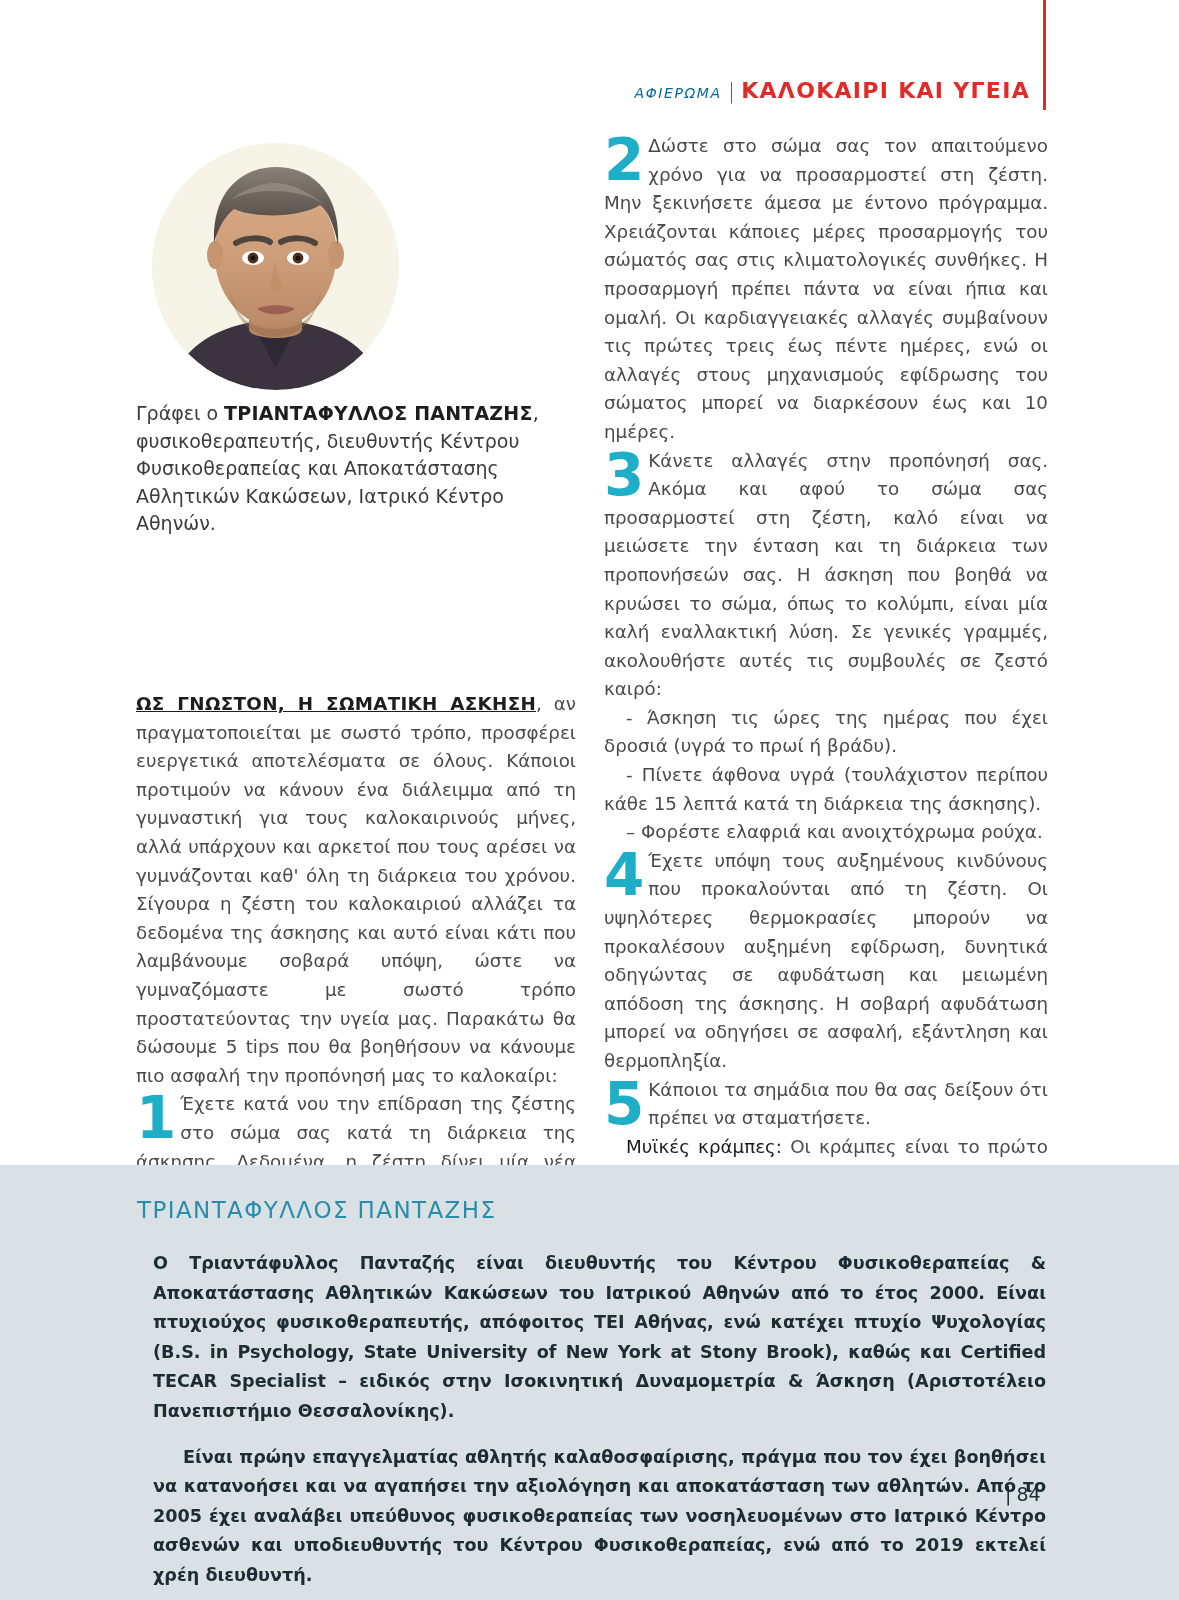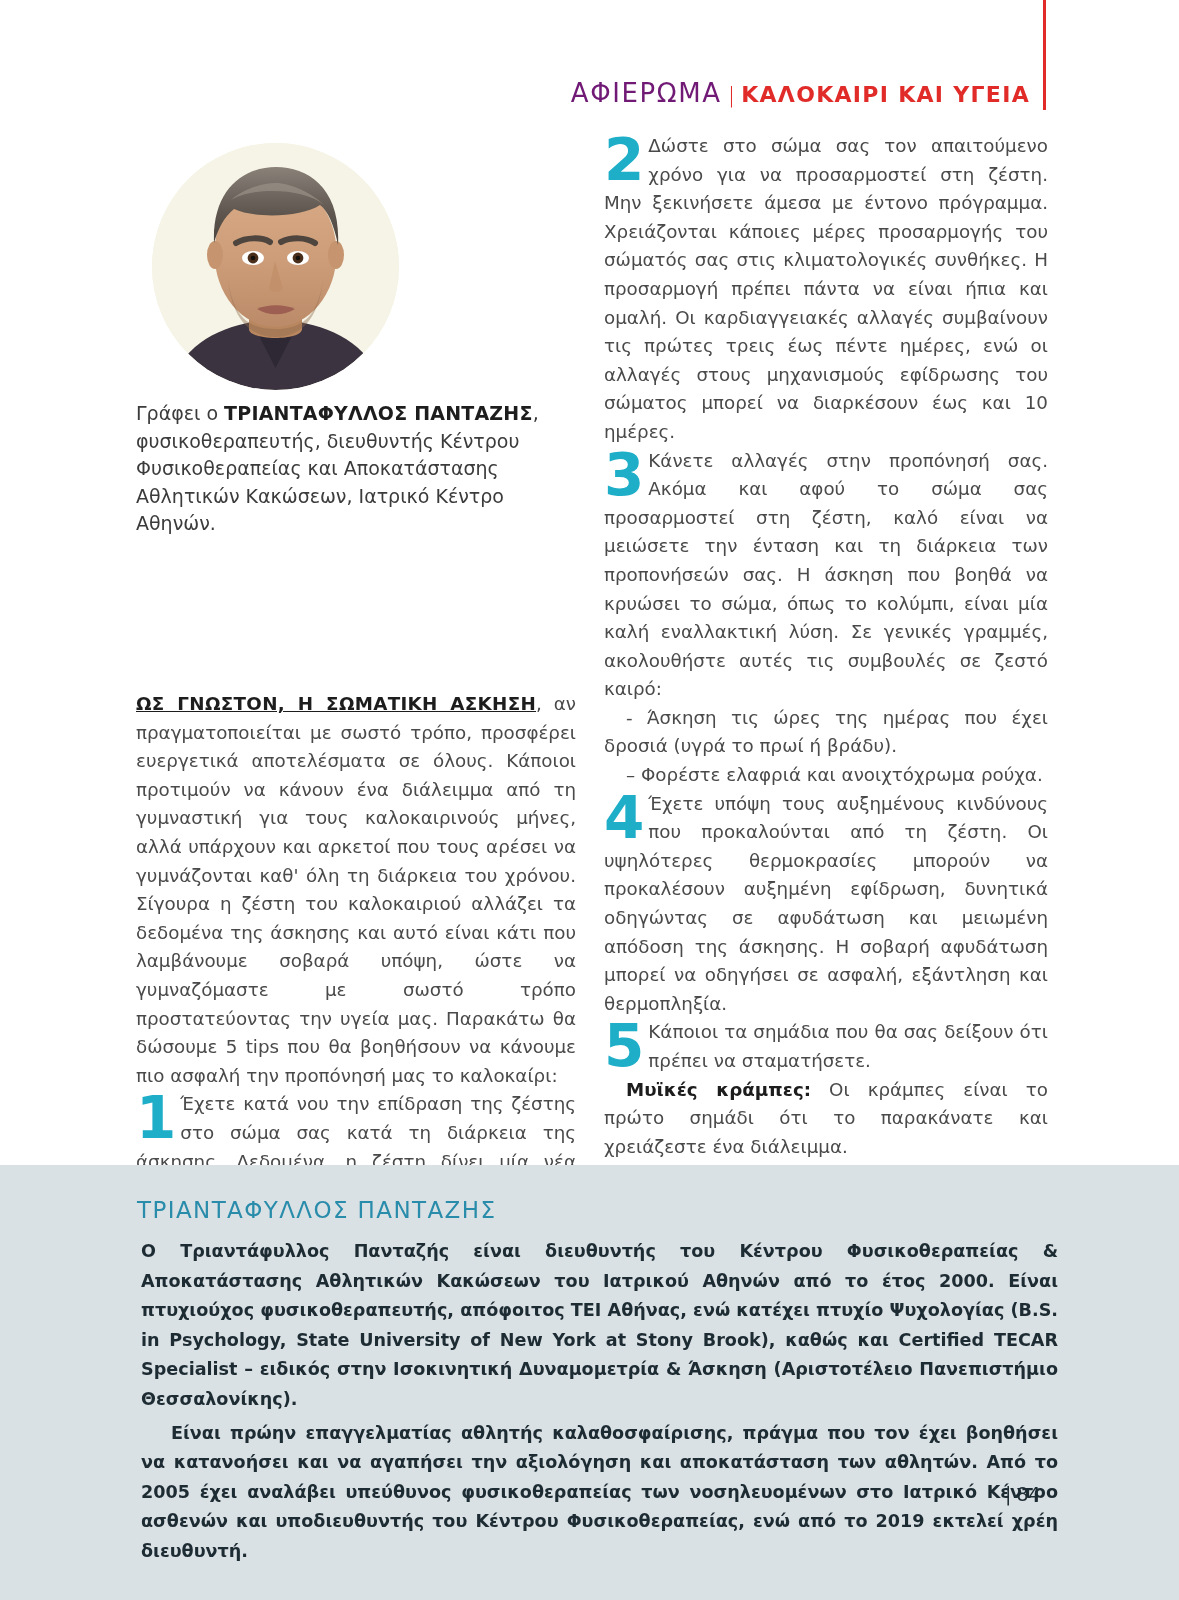--- a/index.html
+++ b/index.html
@@ -28,24 +28,25 @@
   
   .header {
     position: absolute;
     left: 560px;
     top: 78px;
     width: 470px;
     text-align: right;
     white-space: nowrap;
   }
   .header .kicker {
-    font-size: 26px;
+    font-size: 14px;
     letter-spacing: 1.6px;
-    color: #701a75;
-    font-weight: 400;
+    color: #0369a1;
+    font-weight: 400;
+    font-style: italic;
   }
   .header .sep {
     display: inline-block;
     color: #e02b28;
     font-size: 22px;
     margin: 0 6px;
     font-weight: 300;
   }
   .header .topic {
     font-size: 22px;
@@ -105,21 +106,21 @@
   .col p { margin: 0; }
 
   .lead-in {
     font-weight: 700;
     color: #1d1d1d;
     letter-spacing: 0.3px;
     text-decoration: underline;
   }
 
   .subhead {
-    font-weight: 700;
+    font-weight: 400;
     color: #1d1d1d;
   }
 
   
   .tip { position: relative; }
   .tipnum {
     float: left;
     font-size: 58px;
     line-height: 48px;
     font-weight: 700;
@@ -161,21 +162,21 @@
     position: absolute;
     left: 137px;
     top: 1233px;
     width: 925px;
     font-size: 17.6px;
     line-height: 29.6px;
     font-weight: 700;
     color: #1d2b33;
     text-align: justify;
   }
-  .bio-body p { margin: 4px; }
+  .bio-body p { margin: 16px; }
   .bio-body p + p { text-indent: 30px; }
 
   .pagenum {
     position: absolute;
     left: 1005px;
     top: 1483px;
     font-size: 19px;
     color: #1d2b33;
     font-weight: 400;
   }
@@ -254,20 +255,21 @@
 
 <div class="col col-left">
   <p><span class="lead-in">ΩΣ ΓΝΩΣΤΟΝ, Η ΣΩΜΑΤΙΚΗ ΑΣΚΗΣΗ</span><span>, αν πραγματοποιείται με σωστό τρόπο, προσφέρει ευεργετικά αποτελέσματα σε όλους. Κάποιοι προτιμούν να κάνουν ένα διάλειμμα από τη γυμναστική για τους καλοκαιρινούς μήνες, αλλά υπάρχουν και αρκετοί που τους αρέσει να γυμνάζονται καθ' όλη τη διάρκεια του χρόνου. Σίγουρα η ζέστη του καλοκαιριού αλλάζει τα δεδομένα της άσκησης και αυτό είναι κάτι που λαμβάνουμε σοβαρά υπόψη, ώστε να γυμναζόμαστε με σωστό τρόπο προστατεύοντας την υγεία μας. Παρακάτω θα δώσουμε 5 tips που θα βοηθήσουν να κάνουμε πιο ασφαλή την προπόνησή μας το καλοκαίρι:</span></p>
   <p class="tip"><span class="tipnum">1</span><span>Έχετε κατά νου την επίδραση της ζέστης στο σώμα σας κατά τη διάρκεια της άσκησης. Δεδομένα, η ζέστη δίνει μία νέα μεταβλητή στην προπόνηση την οποία δεν μπορούμε να παραβλέψουμε. Το σώμα μας προσαρμόζεται διαφορετικά στο κρύο και τη ζέστη.</span></p>
 </div>
 
 <div class="col col-right">
   <p class="tip"><span class="tipnum">2</span><span>Δώστε στο σώμα σας τον απαιτούμενο χρόνο για να προσαρμοστεί στη ζέστη. Μην ξεκινήσετε άμεσα με έντονο πρόγραμμα. Χρειάζονται κάποιες μέρες προσαρμογής του σώματός σας στις κλιματολογικές συνθήκες. Η προσαρμογή πρέπει πάντα να είναι ήπια και ομαλή. Οι καρδιαγγειακές αλλαγές συμβαίνουν τις πρώτες τρεις έως πέντε ημέρες, ενώ οι αλλαγές στους μηχανισμούς εφίδρωσης του σώματος μπορεί να διαρκέσουν έως και 10 ημέρες.</span></p>
   <p class="tip"><span class="tipnum">3</span><span>Κάνετε αλλαγές στην προπόνησή σας. Ακόμα και αφού το σώμα σας προσαρμοστεί στη ζέστη, καλό είναι να μειώσετε την ένταση και τη διάρκεια των προπονήσεών σας. Η άσκηση που βοηθά να κρυώσει το σώμα, όπως το κολύμπι, είναι μία καλή εναλλακτική λύση. Σε γενικές γραμμές, ακολουθήστε αυτές τις συμβουλές σε ζεστό καιρό:</span></p>
   <p class="bullet-line">- Άσκηση τις ώρες της ημέρας που έχει δροσιά (υγρά το πρωί ή βράδυ).</p>
+  <p class="bullet-line">- Πίνετε άφθονα υγρά (τουλάχιστον περίπου κάθε 15 λεπτά κατά τη διάρκεια της άσκησης).</p>
   <p class="bullet-line">– Φορέστε ελαφριά και ανοιχτόχρωμα ρούχα.</p>
   <p class="tip"><span class="tipnum">4</span><span>Έχετε υπόψη τους αυξημένους κινδύνους που προκαλούνται από τη ζέστη. Οι υψηλότερες θερμοκρασίες μπορούν να προκαλέσουν αυξημένη εφίδρωση, δυνητικά οδηγώντας σε αφυδάτωση και μειωμένη απόδοση της άσκησης. Η σοβαρή αφυδάτωση μπορεί να οδηγήσει σε ασφαλή, εξάντληση και θερμοπληξία.</span></p>
   <p class="tip"><span class="tipnum">5</span><span>Κάποιοι τα σημάδια που θα σας δείξουν ότι πρέπει να σταματήσετε.</span></p>
   <p class="bullet-line"><span class="subhead">Μυϊκές κράμπες:</span><span> Οι κράμπες είναι το πρώτο σημάδι ότι το παρακάνατε και χρειάζεστε ένα διάλειμμα.</span></p>
   <p class="bullet-line"><span class="subhead">Εξάντληση:</span><span> Ακραία κόπωση, δύσπνοια, ζάλη, έμετος ή λιποθυμία είναι τα συμπτώματα.</span></p>
   <p class="bullet-line"><span class="subhead">Θερμοπληξία:</span><span> Είναι μια επικίνδυνη για τη ζωή κατάσταση που χρειάζεται άμεση ιατρική φροντίδα. Τα συμπτώματα περιλαμβάνουν αυξημένη θερμοκρασία του σώματος και αίσθημα αποπροσανατολισμού ή σύγχυσης.</span><span class="endmark"></span></p>
 </div>
 
 <div class="biobox"></div>
 <div class="bio-title">ΤΡΙΑΝΤΑΦΥΛΛΟΣ ΠΑΝΤΑΖΗΣ</div>

